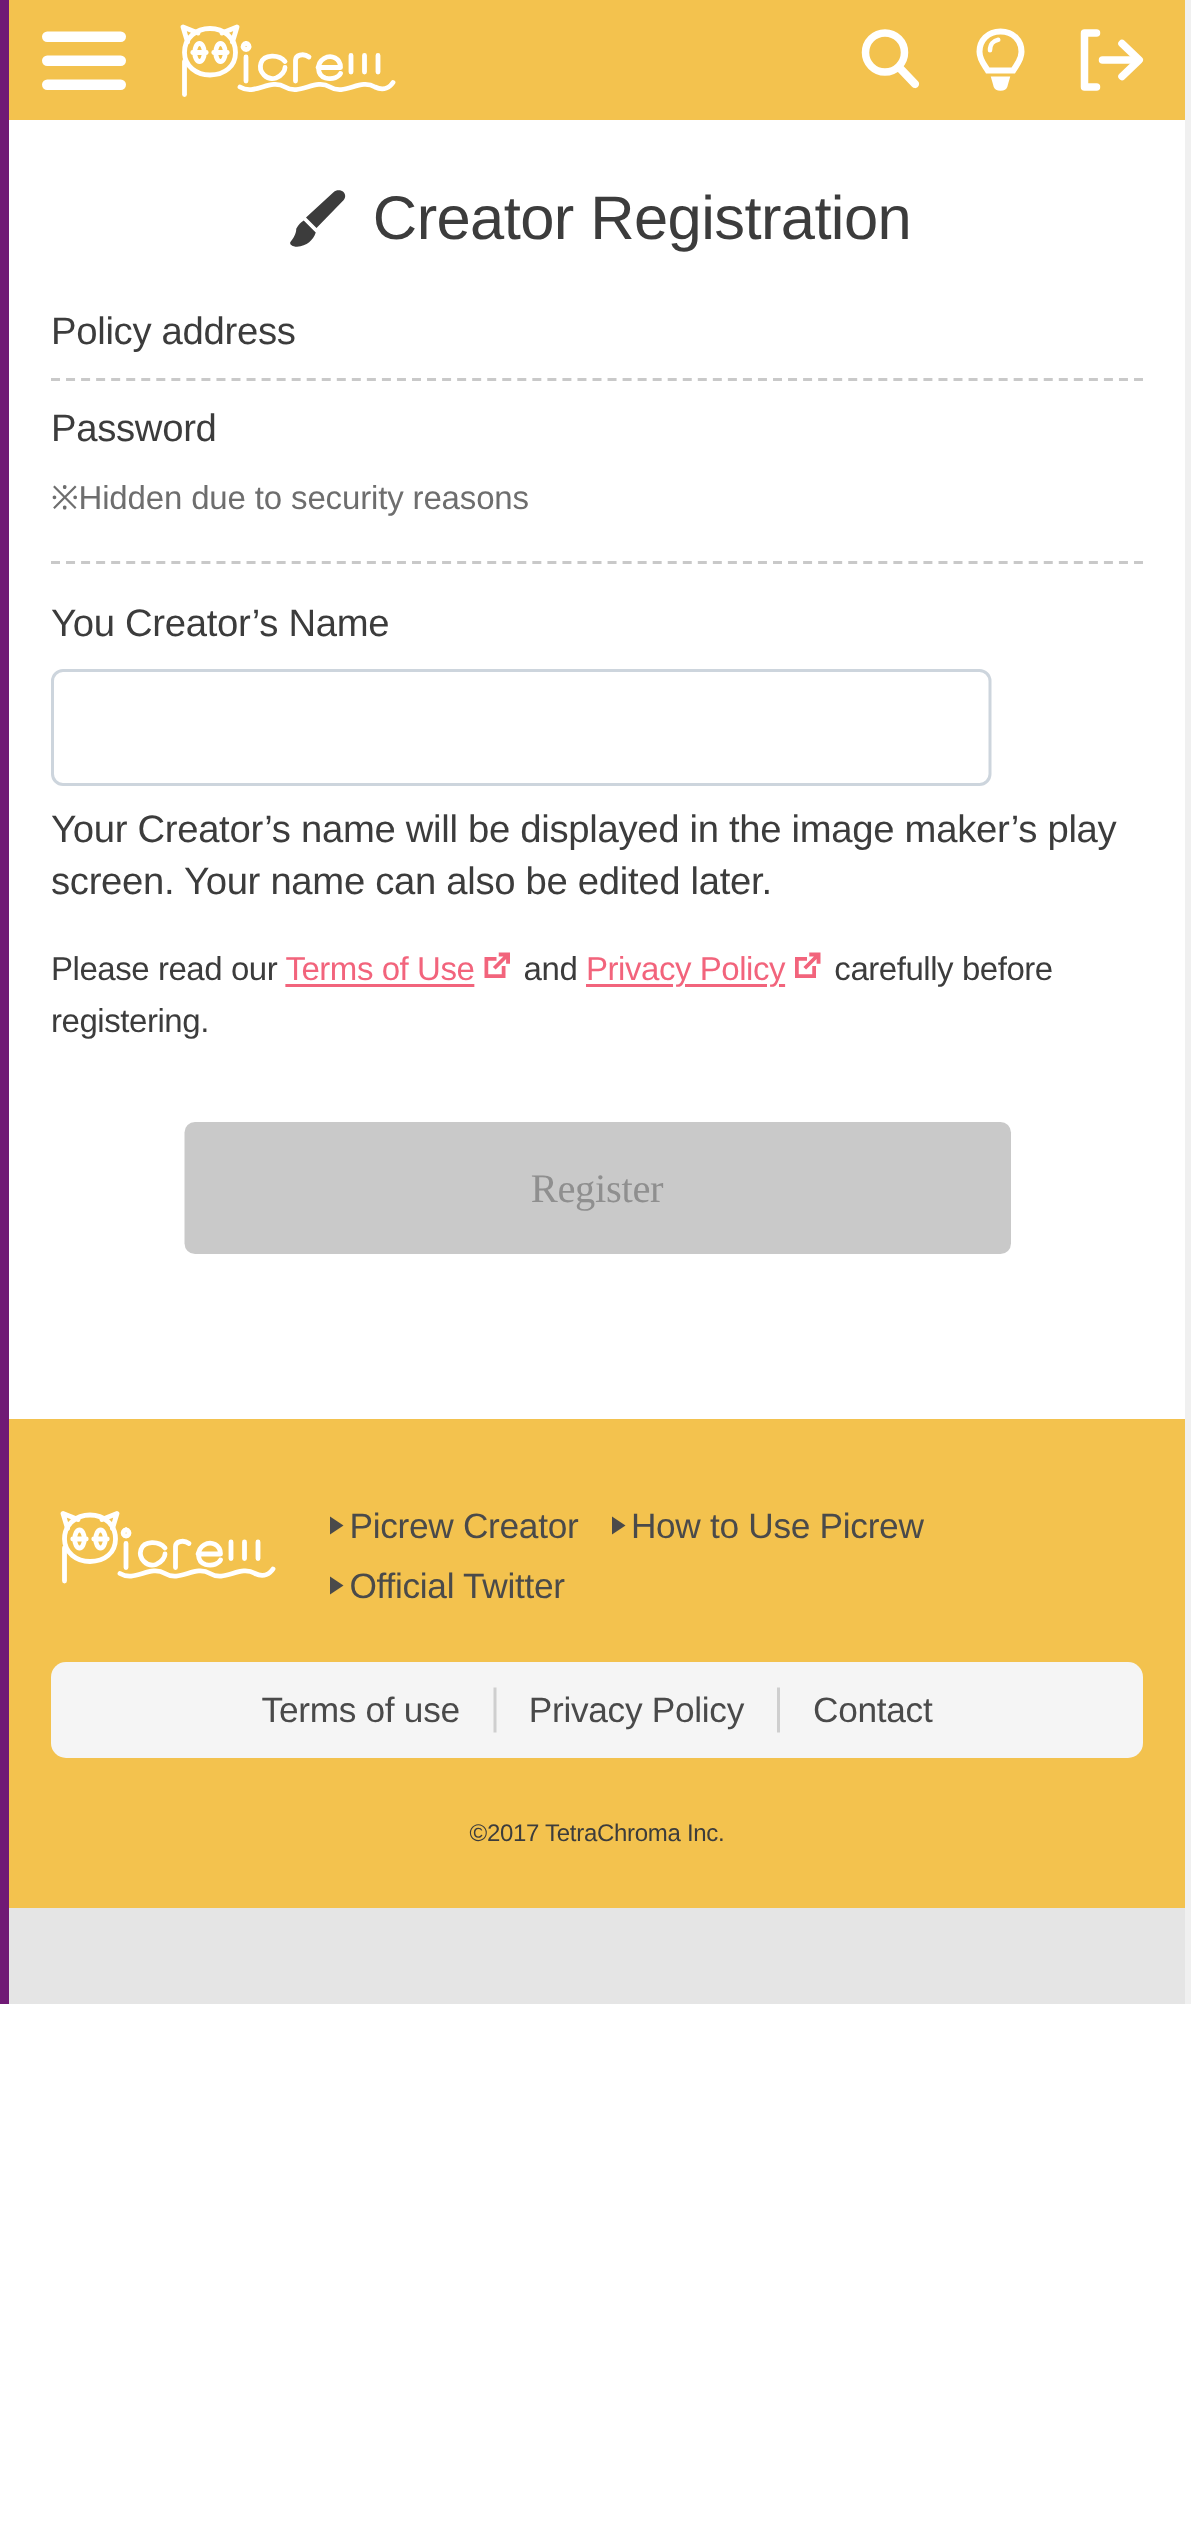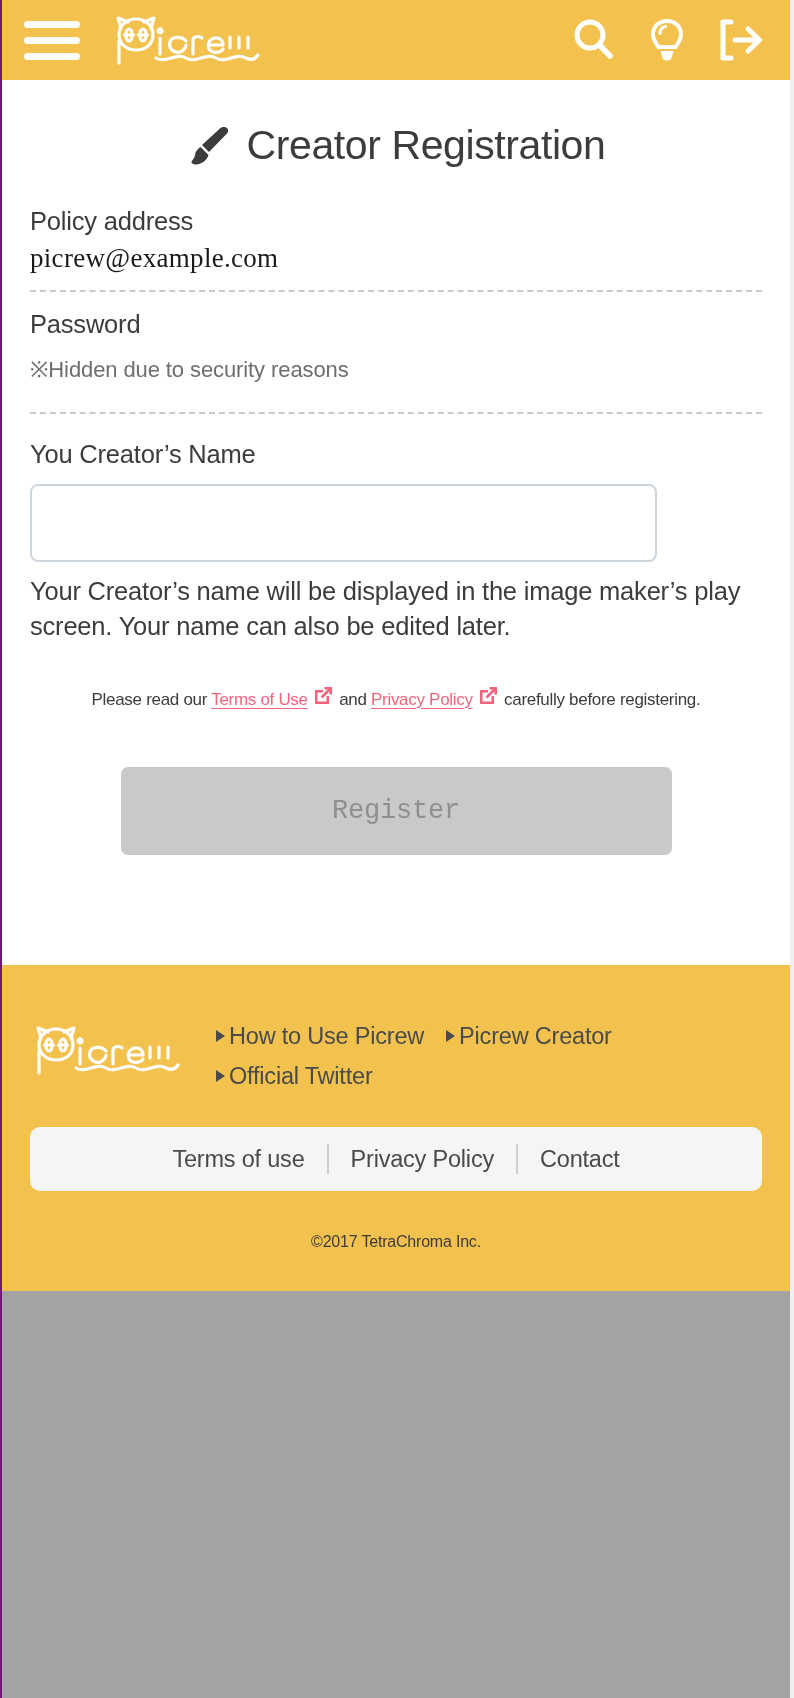--- a/index.html
+++ b/index.html
@@ -6,23 +6,23 @@
   html, body {
     width: 794px;
     height: 1698px;
     background: #ffffff;
     font-family: "Liberation Sans", sans-serif;
     overflow: hidden;
   }
   #page {
     position: relative;
     width: 794px;
-    height: 1698px;
-    background: #a3a3a3;
-    border-left: 2px solid #701a75;
+    height: 1336px;
+    background: #e5e5e5;
+    border-left: 6px solid #701a75;
     border-right: 4px solid #f0f0f0;
     overflow: hidden;
   }
 
   
   .header {
     height: 80px;
     background: #F3C24E;
     display: flex;
     align-items: center;
@@ -128,26 +128,25 @@
     outline: none;
   }
   .help-text {
     font-size: 25.5px;
     line-height: 35px;
     color: #3c3c3c;
     letter-spacing: -0.2px;
     margin-top: 12px;
   }
   .terms-line {
-    font-size: 17px;
+    font-size: 22px;
     line-height: 35px;
     color: #3c3c3c;
     letter-spacing: -0.3px;
-    margin-top: 38px;
-    text-align: center;
+    margin-top: 22px;
   }
   .pink-link {
     color: #F2647C;
     text-decoration: underline;
     text-underline-offset: 3px;
   }
   .ext-icon {
     display: inline-block;
     vertical-align: -3px;
     margin-left: 3px;
@@ -156,21 +155,21 @@
   .register-btn {
     display: block;
     width: 551px;
     height: 88px;
     margin: 50px auto 0;
     background: #c9c9c9;
     color: #8f8f8f;
     border: 0;
     border-radius: 7px;
     font-size: 27px;
-    font-family: Liberation Mono, monospace;
+    font-family: Liberation Serif, serif;
     letter-spacing: -0.2px;
     cursor: default;
   }
 
   .main-bottom-gap { height: 110px; }
 
   
   .footer {
     background: #F3C24E;
     padding: 52px 28px 0;
@@ -307,21 +306,20 @@
       <svg class="brush-icon" width="46" height="46" viewBox="0 0 46 46">
         <path d="M40 5 C41.5 6.5 41.5 9 40 10.5 L22 29 L15 22 L33.5 5 C35 3.5 38.5 3.5 40 5 Z" fill="#3c3c3c"></path>
         <path d="M13.5 24 L21.5 32 C20 37 15.5 41 9 41.5 C6 41.5 4 40 4.5 38.5 C6.5 36 8.5 33 8.5 29.5 C10 27 11.5 25 13.5 24 Z" fill="#3c3c3c"></path>
       </svg>
       <span>Creator Registration</span>
     </div>
 
 
     <div class="field-block">
       <div class="field-label">Policy address</div>
-      <div class="field-value-serif">picrew@example.com</div>
     </div>
     <hr class="dashed-sep">
 
     <div class="field-block" style="padding-top:14px;">
       <div class="field-label">Password</div>
       <div class="hint-small" style="margin-top:12px;">※Hidden due to security reasons</div>
     </div>
     <hr class="dashed-sep" style="margin-top:20px;">
 
     <div class="name-section">
@@ -364,25 +362,25 @@
             <path d="M98 31 L113 31 C113 25 107 22 102 25 C97 28 97 36 103 38 C108 39.5 112 37 113 35"></path>
             <path d="M120 23 L120 34 M129 23 L129 34 M138 23 L138 34"></path>
             <path d="M46 44 C56 50 66 38 76 44 C86 50 96 38 106 44 C116 50 126 38 136 44 C142 47 146 44 148 41"></path>
           </g>
         </svg>
       </div>
 
       <div class="footer-links">
         <span class="footer-link">
           <i class="tri"></i>
-          <span>How to Use Picrew</span>
+          <span>Picrew Creator</span>
         </span>
         <span class="footer-link">
           <i class="tri"></i>
-          <span>Picrew Creator</span>
+          <span>How to Use Picrew</span>
         </span>
         <span class="footer-link">
           <i class="tri"></i>
           <span>Official Twitter</span>
         </span>
       </div>
     </div>
 
     <div class="footer-bar">
       <span class="fb-link">Terms of use</span>

